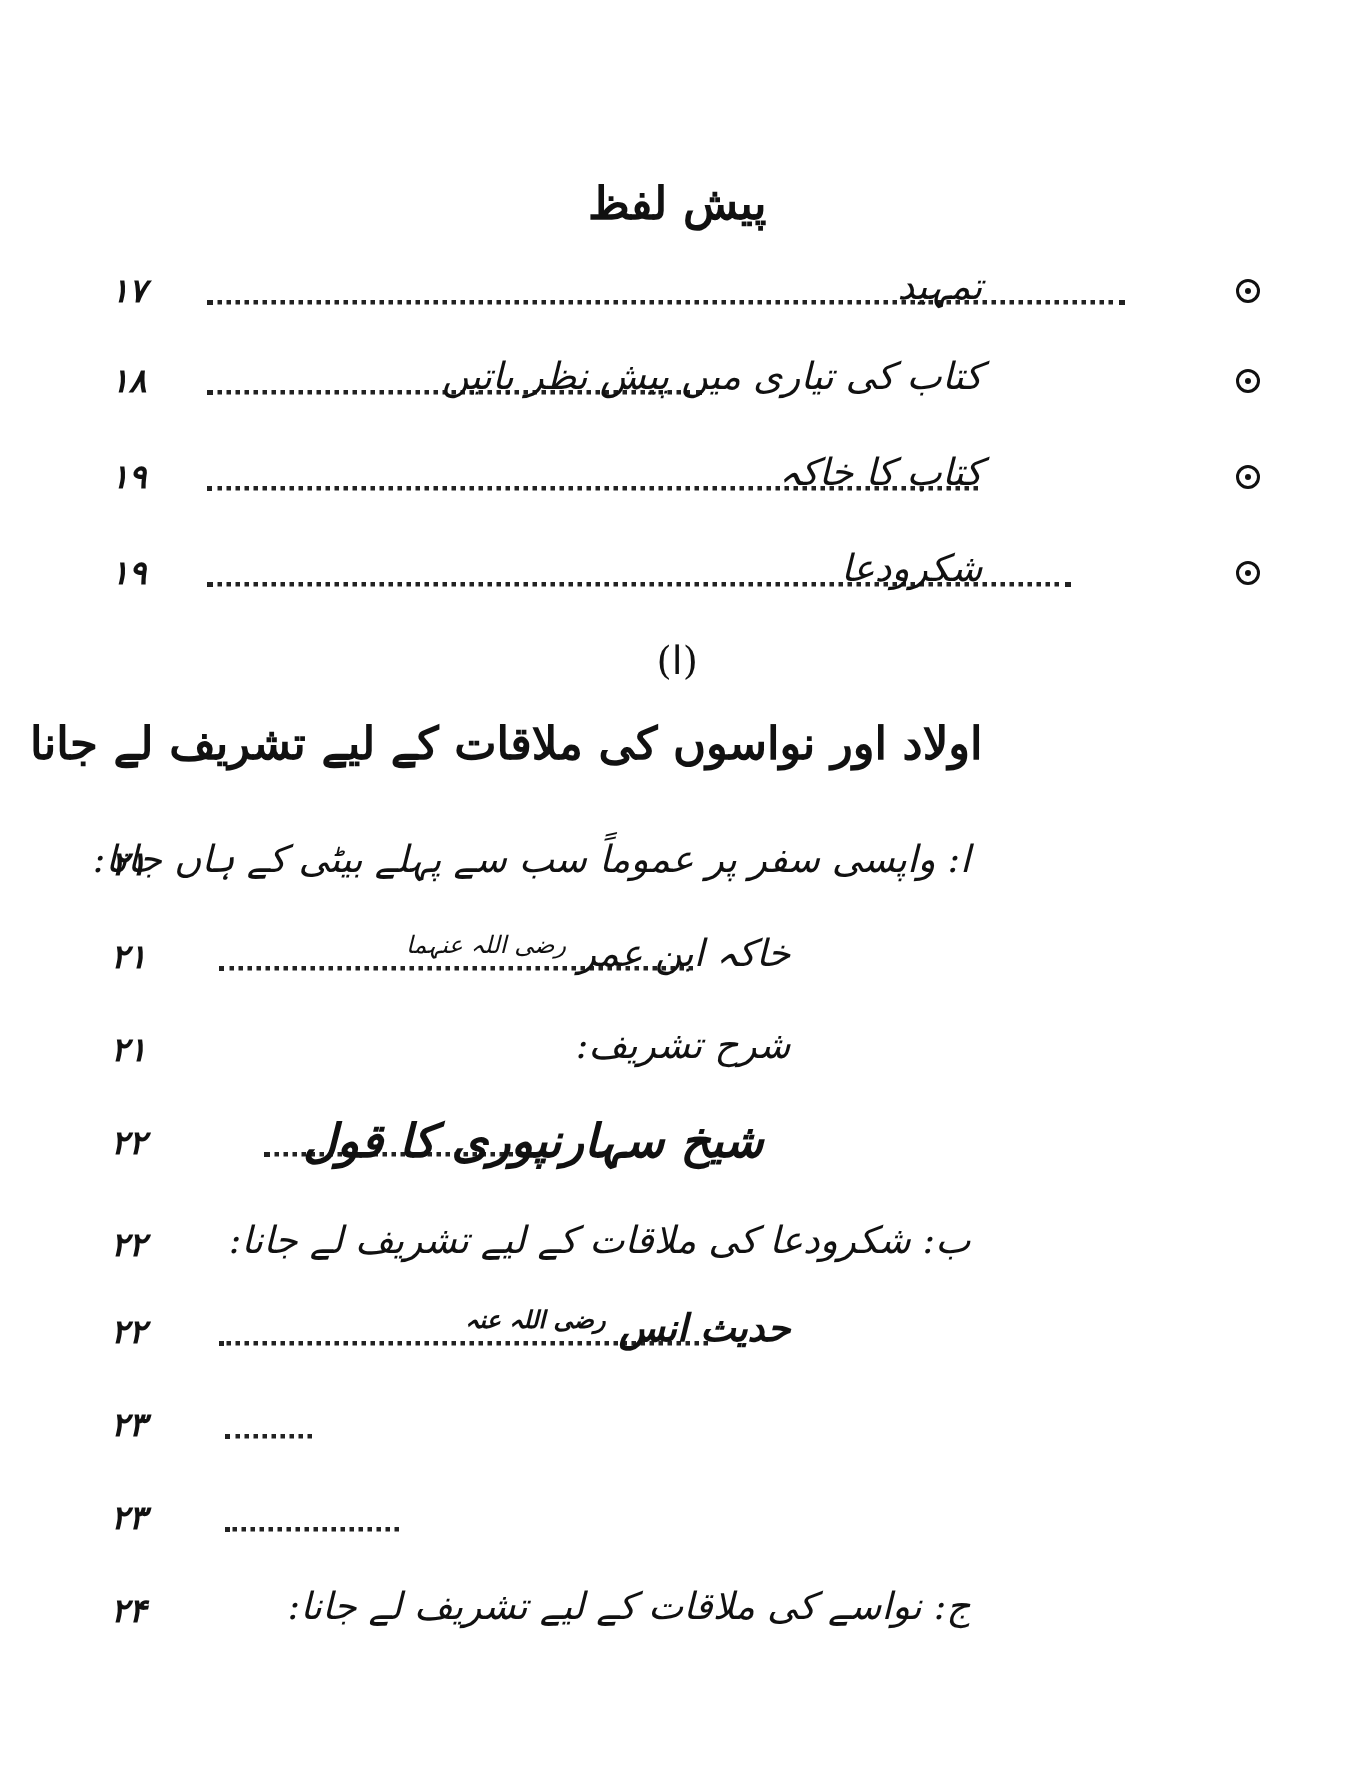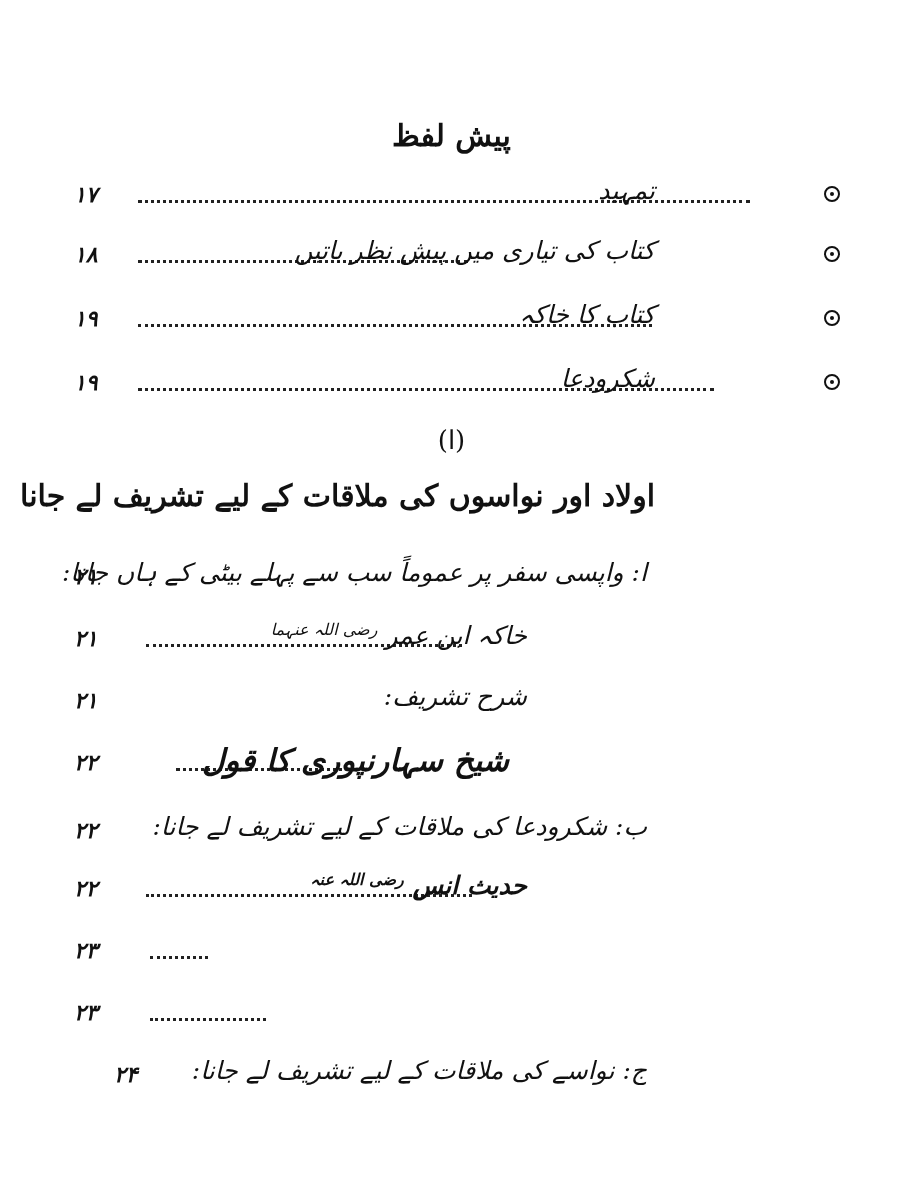--- a/index.html
+++ b/index.html
@@ -176,17 +176,17 @@
     <span class="num" style="top:8px;">۲۳</span>
     <span class="dots" style="left:150px; width:58px; top:26px;"></span>
   </div>
 
   <div class="row" style="top:992px;">
     <span class="num" style="top:8px;">۲۳</span>
     <span class="dots" style="left:150px; width:116px; top:26px;"></span>
   </div>
 
   <div class="row" style="top:1054px;">
-    <span class="num" style="top:8px;margin-left:40px;">۲۴</span>
+    <span class="num" style="top:8px;">۲۴</span>
     <span class="text" style="right:118px; top:2px;">ج:  نواسے کی ملاقات کے لیے تشریف لے جانا:</span>
   </div>
 
 </div>
 
 </body></html>

